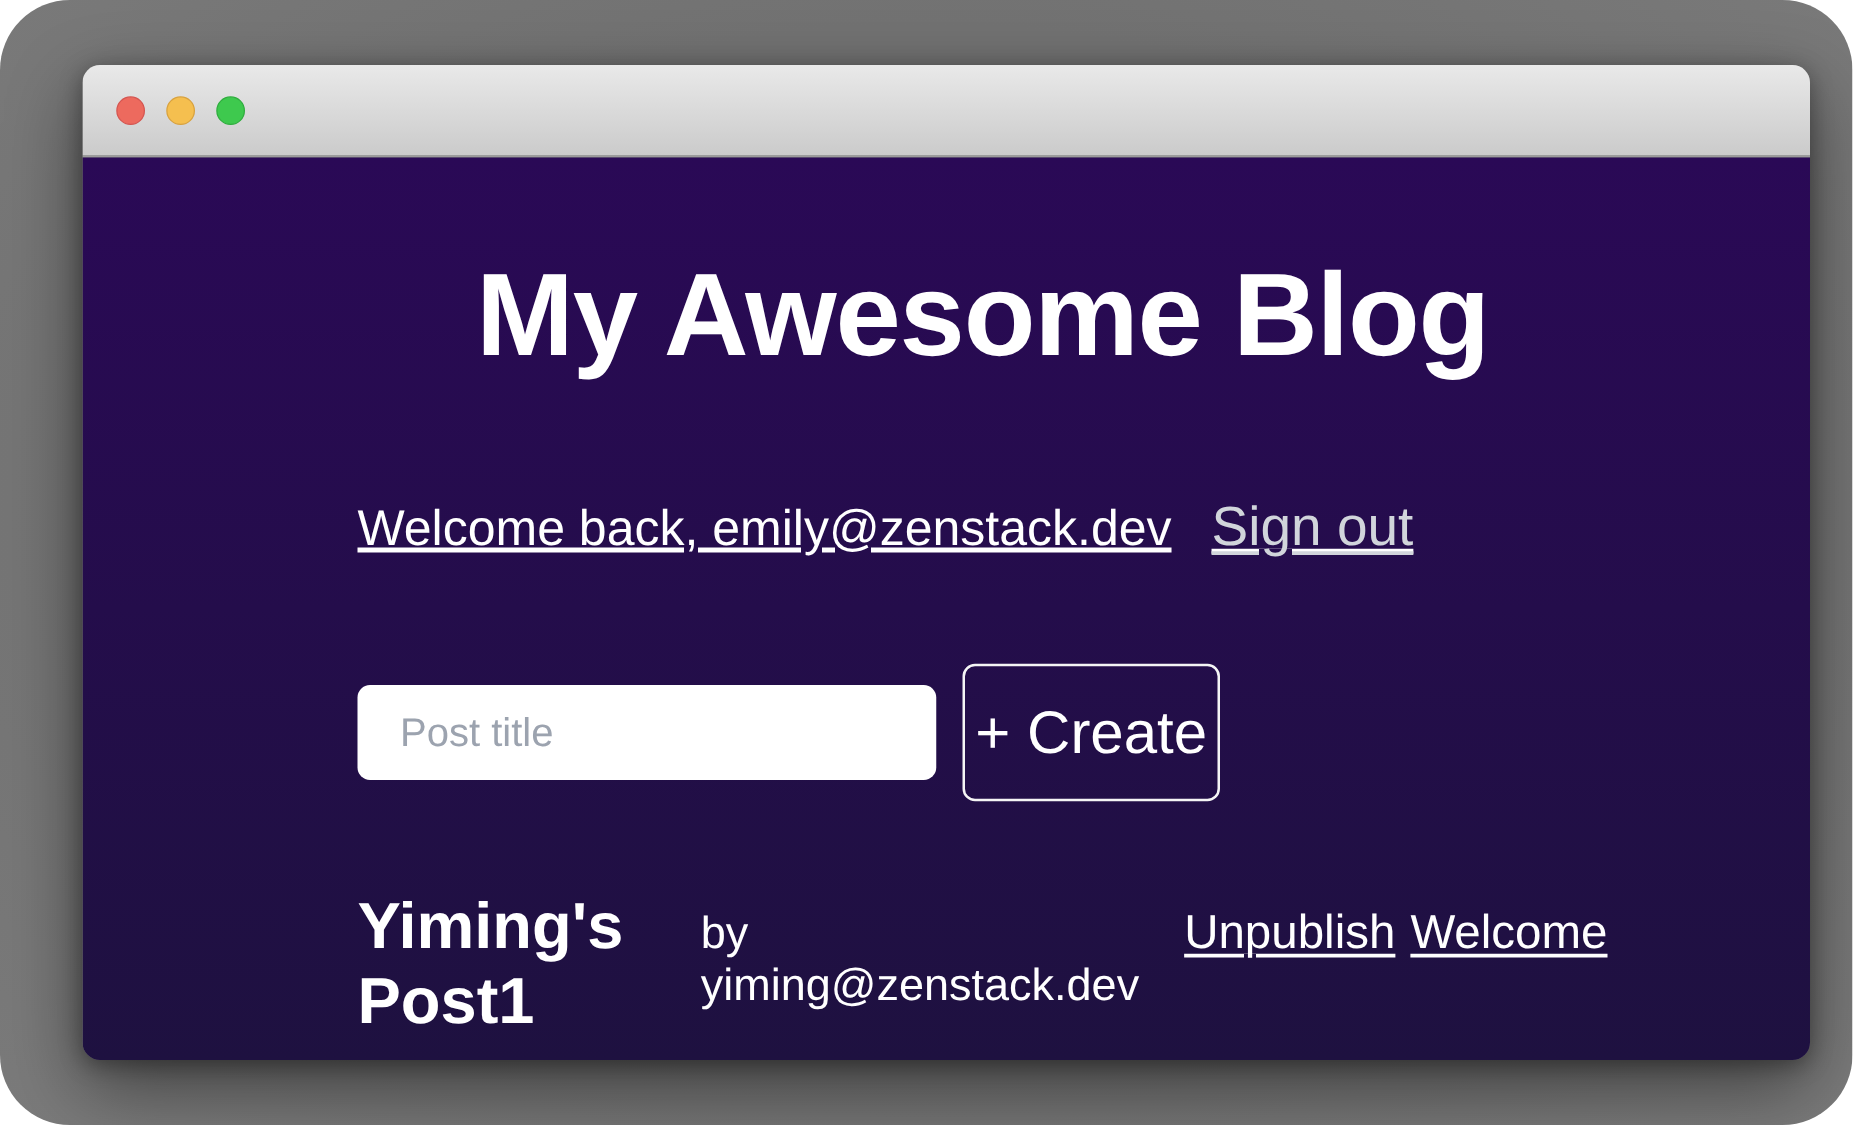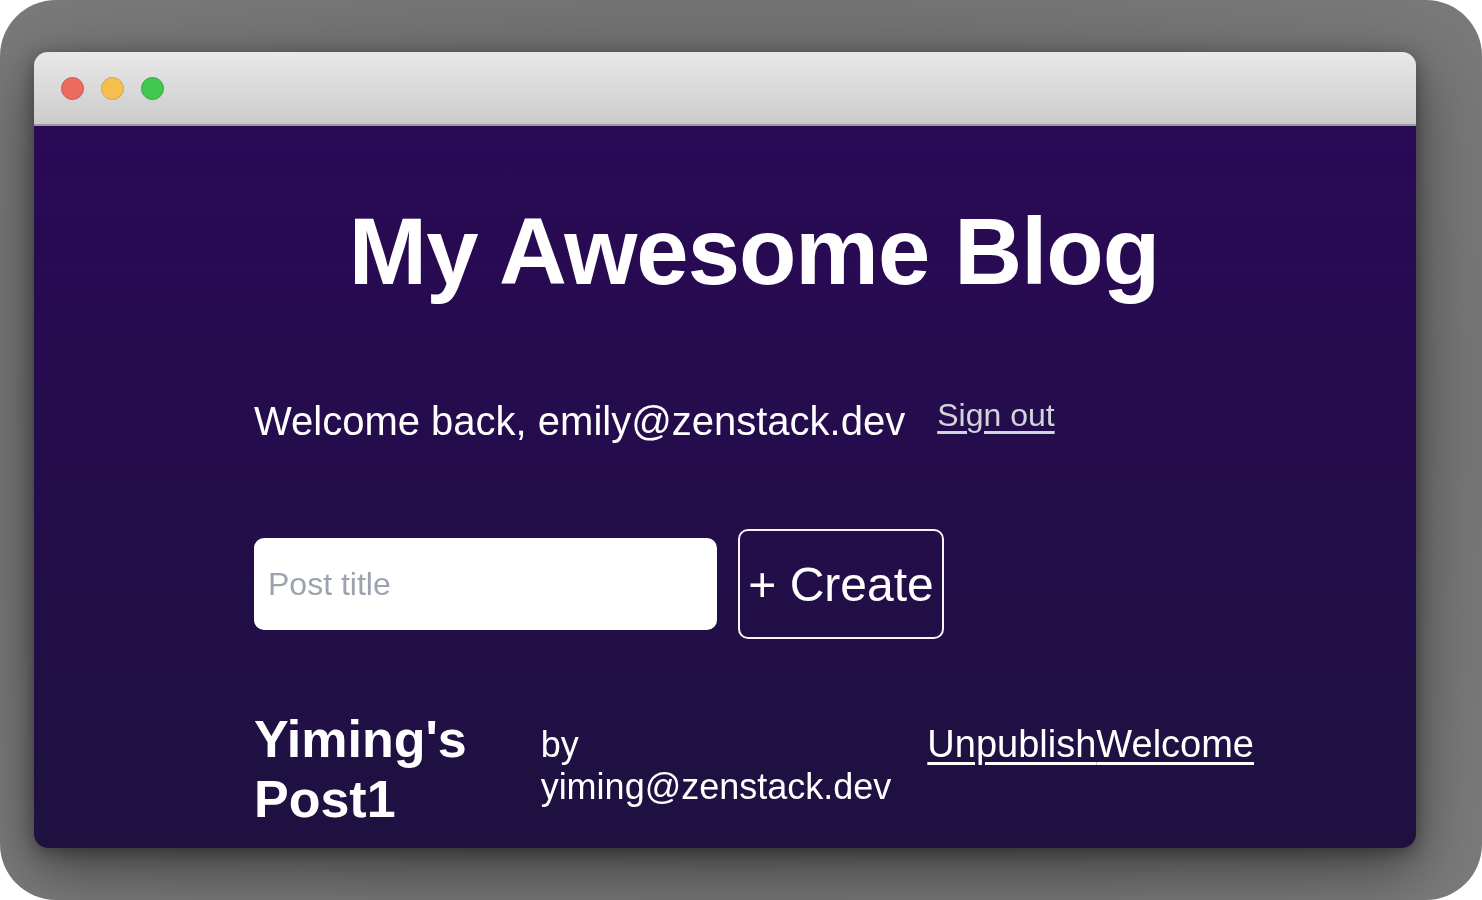--- a/index.html
+++ b/index.html
@@ -10,54 +10,54 @@
     --traffic_red:#ed6a5e; --traffic_red_border:#d55550;
     --traffic_yellow:#f5bf4f; --traffic_yellow_border:#d9a23e;
     --traffic_green:#3ec94e; --traffic_green_border:#2fae3e;
   }
   *{box-sizing:border-box;margin:0;padding:0;}
   html,body{width:1482px;height:900px;background:#ffffff;
     font-family:"Liberation Sans","DejaVu Sans",sans-serif;}
   .canvas{position:relative;width:1482px;height:900px;border-radius:56px;
     background:radial-gradient(ellipse at 50% 45%, #727272 55%, #7b7b7b 100%);
     overflow:hidden;}
-  .window{position:absolute;left:34px;top:52px;width:1382px;height:796px;
+  .window{position:absolute;left:66px;top:52px;width:1382px;height:796px;
     border-radius:14px;overflow:hidden;
     box-shadow:0 22px 60px rgba(0,0,0,0.45), 0 4px 18px rgba(0,0,0,0.35);
     display:flex;flex-direction:column;}
   .titlebar{height:74px;flex:0 0 74px;
     background:linear-gradient(180deg,var(--chrome_top) 0%,var(--chrome_bottom) 100%);
     border-bottom:2px solid var(--chrome_border);
     display:flex;align-items:center;padding-left:27px;gap:17px;}
   .dot{width:23px;height:23px;border-radius:50%;display:inline-block;cursor:default;}
   .dot.red{background:var(--traffic_red);border:1px solid var(--traffic_red_border);}
   .dot.yellow{background:var(--traffic_yellow);border:1px solid var(--traffic_yellow_border);}
   .dot.green{background:var(--traffic_green);border:1px solid var(--traffic_green_border);}
   .content{flex:1;
     background:linear-gradient(180deg,var(--content_bg_top) 0%,var(--content_bg_bottom) 100%);
     color:var(--text_primary);}
   .container{margin-left:220px;width:1000px;}
   h1.page-title{padding-top:74px;font-size:94px;line-height:1.1;font-weight:bold;
     text-align:center;letter-spacing:-1px;color:var(--text_primary);}
-  .welcome-row{margin-top:94px;display:flex;align-items:flex-start;gap:32px;}
+  .welcome-row{margin-top:94px;display:flex;align-items:flex-end;gap:32px;text-decoration:underline;}
   .welcome-text{font-size:40px;line-height:1.2;color:var(--text_primary);}
-  .signout-link{font-size:32px;color:var(--signout);text-decoration:underline;
+  .signout-link{font-size:44px;color:var(--signout);text-decoration:underline;
     text-underline-offset:5px;text-decoration-thickness:2.5px;cursor:pointer;}
   .create-row{margin-top:84px;display:flex;align-items:center;gap:21px;}
-  .post-title-input{width:463px;height:92px;border:none;border-radius:10px;
-    background:#ffffff;padding:0 20px 0 14px;font-size:32px;color:#1f2937;
+  .post-title-input{width:463px;height:76px;border:none;border-radius:10px;
+    background:#ffffff;padding:0 20px 0 34px;font-size:32px;color:#1f2937;
     font-family:"Liberation Sans","DejaVu Sans",sans-serif;outline:none;}
   .post-title-input::placeholder{color:var(--placeholder);}
   .create-button{width:206px;height:110px;border:2px solid #f5f5f5;border-radius:10px;
     background:transparent;color:var(--text_primary);font-size:48px;cursor:pointer;
     font-family:"Liberation Sans","DejaVu Sans",sans-serif;}
   .post-row{margin-top:70px;display:flex;align-items:baseline;}
   .post-title{font-size:52px;font-weight:600;color:var(--text_primary);}
   .post-author{font-size:36px;margin-left:14px;color:var(--text_primary);}
-  .post-actions{margin-left:36px;display:inline-flex;align-items:baseline;}
+  .post-actions{margin-left:36px;display:inline-flex;gap:12px;align-items:baseline;}
   .post-actions a{font-size:38px;color:var(--text_primary);text-decoration:underline;
     text-underline-offset:5px;text-decoration-thickness:2.5px;cursor:pointer;}
 </style>
 </head>
 <body>
 
 <div class="canvas">
   <div class="window">
     <div class="titlebar">
       <span class="dot red"></span>

